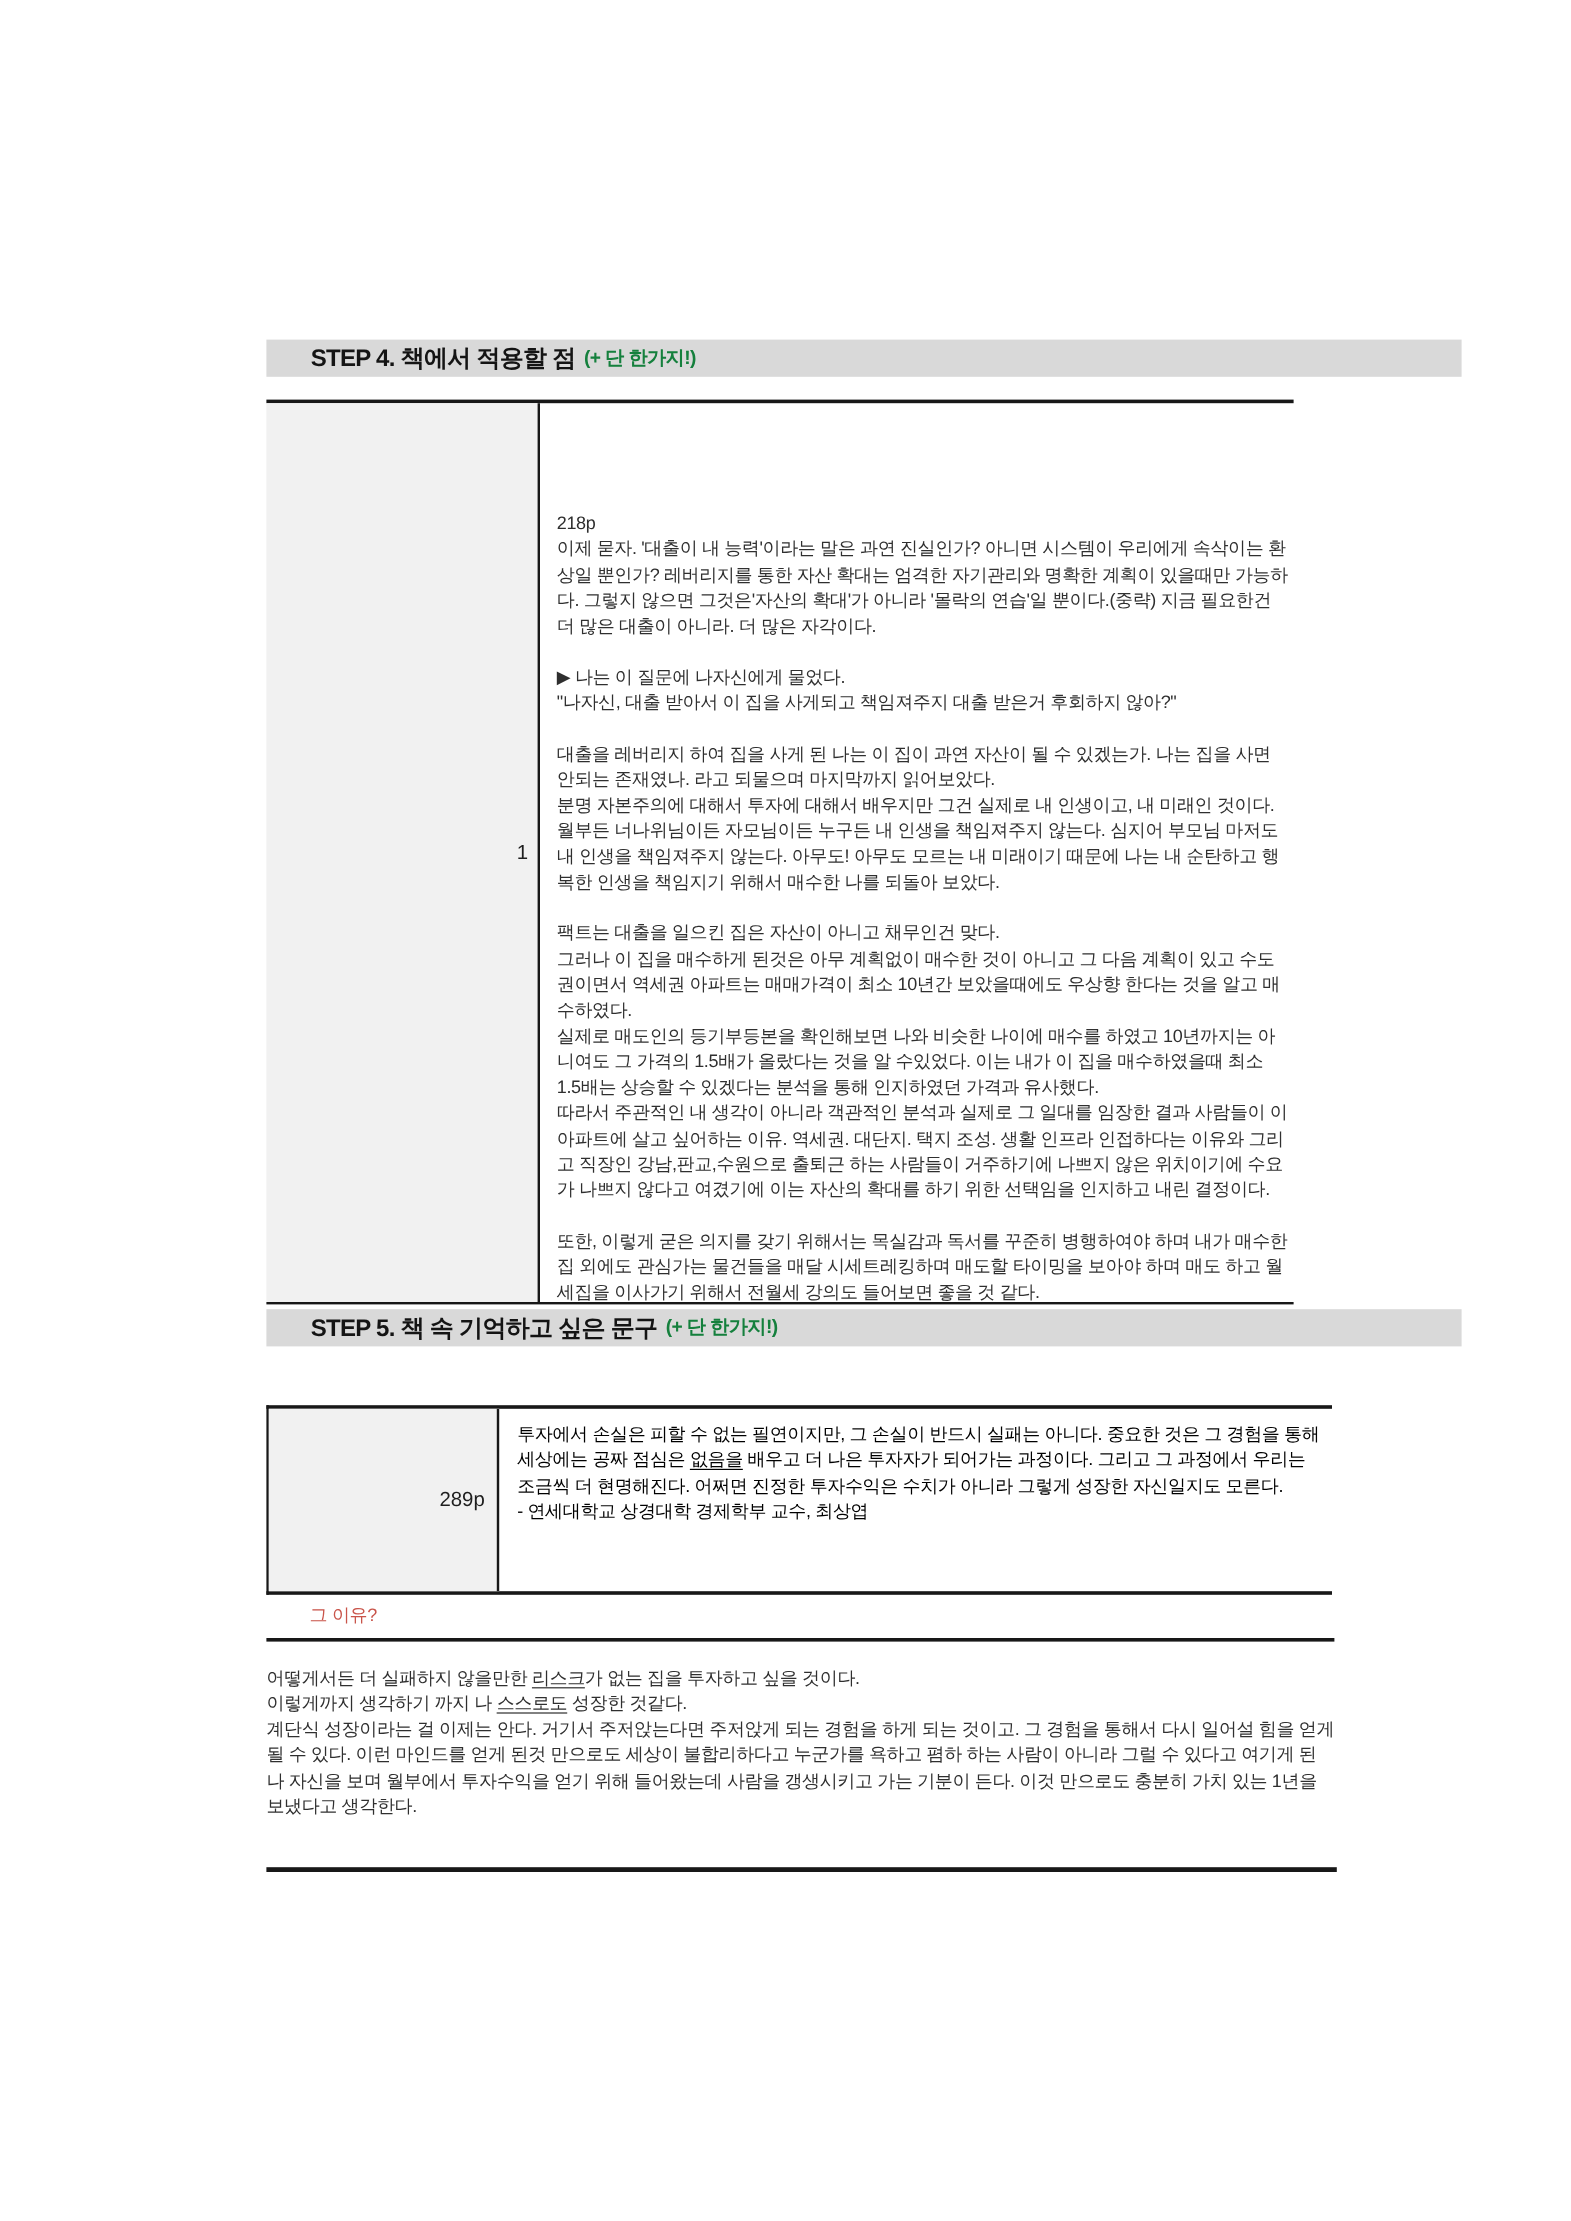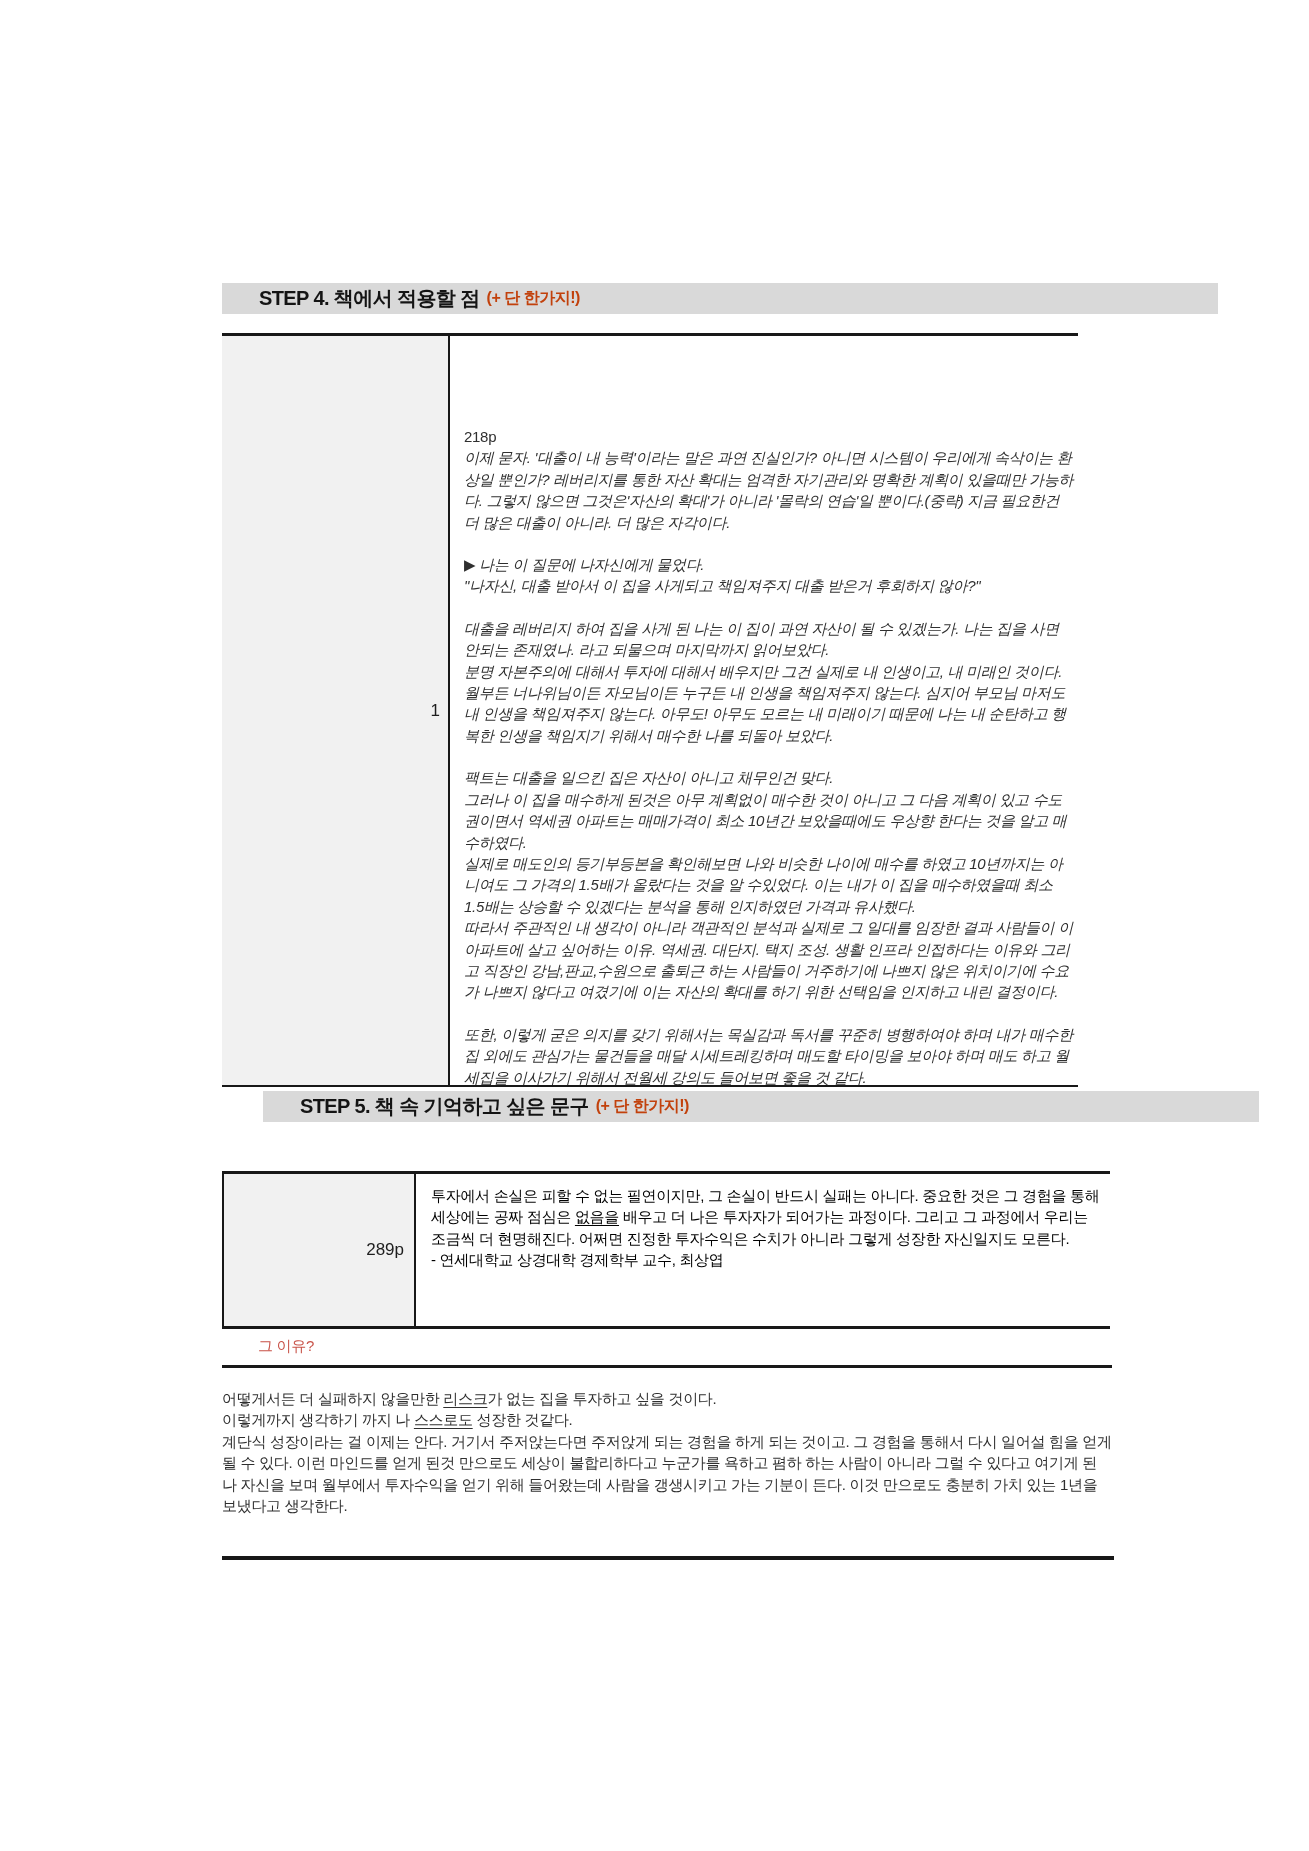--- a/index.html
+++ b/index.html
@@ -14,23 +14,23 @@
 
   
   .hdr-bar {
     position: absolute; left: 222px; width: 996px; height: 31px;
     background: #d9d9d9;
     display: flex; align-items: center;
     padding-left: 37px; box-sizing: border-box;
     white-space: nowrap;
   }
   .hdr-bar.step4 { top: 283px; }
-  .hdr-bar.step5 { top: 1091px; margin-left: 41px; }
+  .hdr-bar.step5 { top: 1091px; }
   .hdr-title { font-size: 20px; font-weight: bold; color: #141414; letter-spacing: -0.6px; }
-  .hdr-suffix { font-size: 16px; font-weight: bold; color: #c2410c; margin-left: 7px; letter-spacing: -0.5px; }
+  .hdr-suffix { font-size: 16px; font-weight: bold; color: #15803d; margin-left: 7px; letter-spacing: -0.5px; }
 
   
   .table1 {
     position: absolute; left: 222px; top: 333px; width: 856px; height: 754px;
     border-top: 3px solid #181818;
     border-bottom: 2px solid #181818;
     display: flex; box-sizing: border-box;
     background: #ffffff;
   }
   .t1-left {
@@ -44,21 +44,20 @@
     flex: 1; box-sizing: border-box;
     padding: 90px 2px 0 14px;
     overflow: hidden;
   }
   .para {
     font-size: 15px; line-height: 21.4px;
     letter-spacing: -0.3px;
     color: #2f2f2f;
     white-space: pre-wrap;
     margin: 0 0 21px 0;
-    font-style: italic;
   }
   .page-ref { font-size: 15px; line-height: 21.4px; letter-spacing: -0.3px; margin: 0; }
 
   
   .table2 {
     position: absolute; left: 222px; top: 1171px; width: 888px; height: 158px;
     border-top: 3px solid #181818;
     border-bottom: 3px solid #181818;
     border-left: 2px solid #181818;
     display: flex; box-sizing: border-box;

